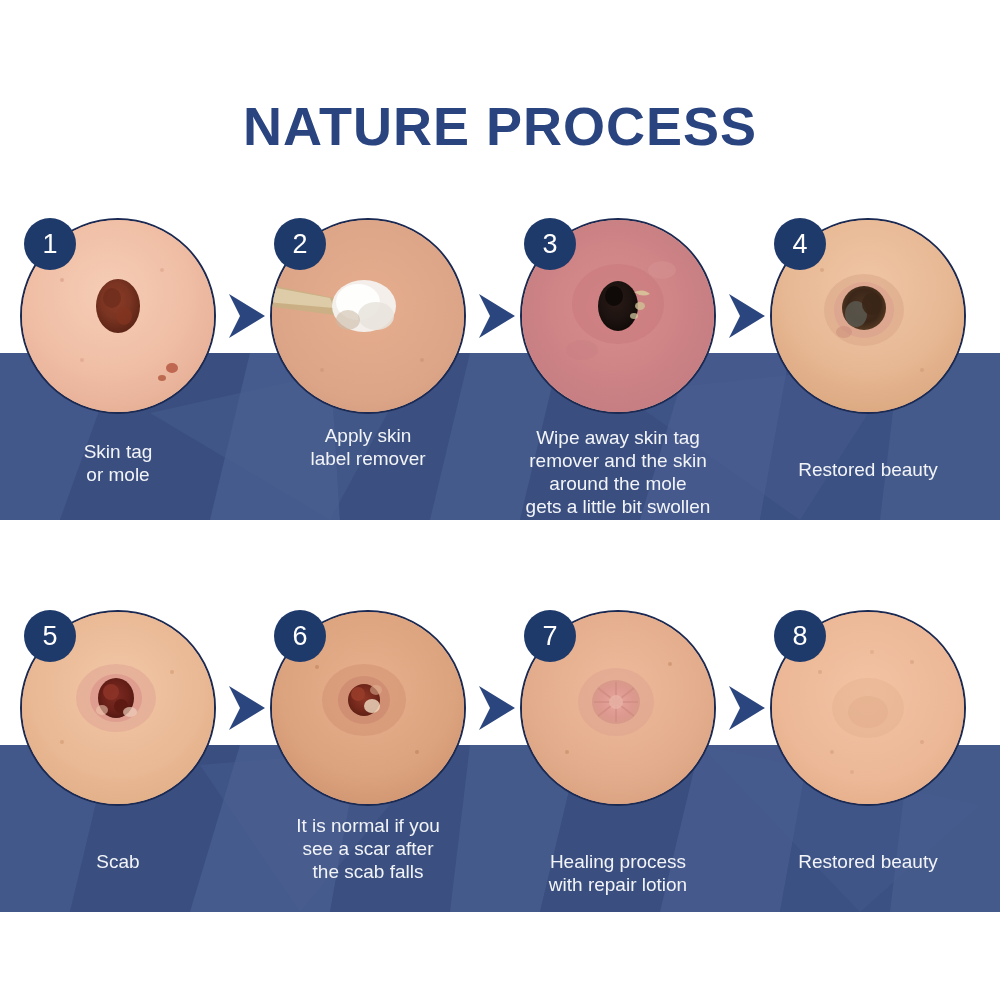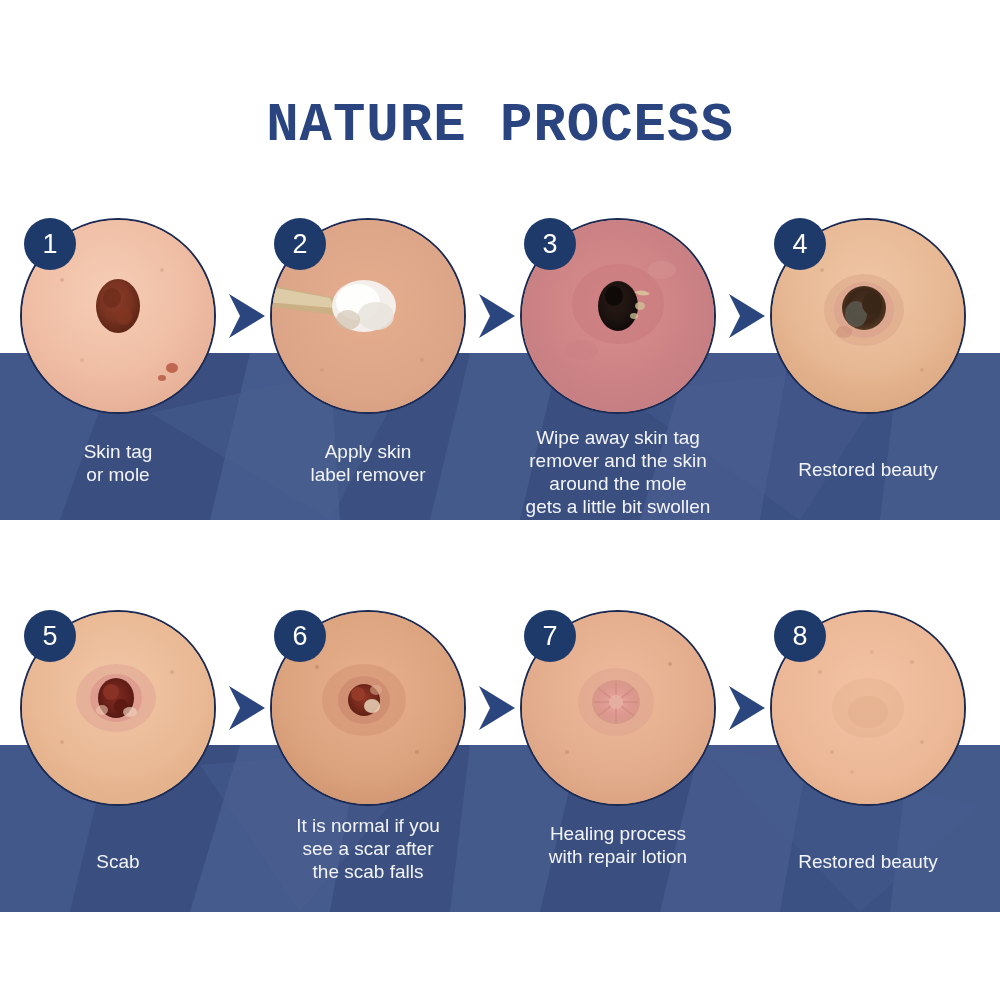--- a/index.html
+++ b/index.html
@@ -24,21 +24,21 @@
   .title {
     position: absolute;
     top: 95px;
     left: 0;
     width: 1000px;
     text-align: center;
     font-size: 54px;
     font-weight: bold;
     letter-spacing: 1px;
     color: #2a4480;
-    font-family: Liberation Mono, monospace;
+    font-family: Liberation Sans, sans-serif;
     white-space: nowrap;
   }
 
   
   .band {
     position: absolute;
     left: 0;
     width: 1000px;
     background: #3e5384;
     overflow: hidden;
@@ -204,21 +204,21 @@
         <ellipse cx="92" cy="86" rx="32" ry="26" fill="#f4f2ef" opacity="0.95"></ellipse>
         <ellipse cx="86" cy="82" rx="22" ry="18" fill="#ffffff" opacity="0.9"></ellipse>
         <ellipse cx="104" cy="96" rx="18" ry="14" fill="#e8e4dd" opacity="0.85"></ellipse>
         <ellipse cx="76" cy="100" rx="12" ry="10" fill="#cbbba6" opacity="0.6"></ellipse>
         <circle cx="40" cy="40" r="2" fill="#c18f70" opacity="0.5"></circle>
         <circle cx="150" cy="140" r="2" fill="#c18f70" opacity="0.5"></circle>
         <circle cx="50" cy="150" r="2" fill="#c18f70" opacity="0.4"></circle>
       </svg>
     </div>
     <div class="badge">2</div>
-    <div class="caption" style="top:222px;">Apply skin<br>label remover</div>
+    <div class="caption" style="top:206px;">Apply skin<br>label remover</div>
   </div>
 
   <div class="arrow" style="left:477px; top:291px;">
     <svg viewBox="0 0 40 50">
       <path d="M2,3 L38,25 L2,47 L13,25 Z" fill="#2b457e"></path>
     </svg>
   </div>
 
   <div class="step" style="left:520px; top:218px;">
     <div class="photo-circle">
@@ -386,21 +386,21 @@
           <line x1="94" y1="90" x2="94" y2="110"></line>
           <line x1="94" y1="90" x2="72" y2="90"></line>
           <line x1="94" y1="90" x2="116" y2="90"></line>
         </g>
         <ellipse cx="94" cy="90" rx="7" ry="7" fill="#e9b3a6" opacity="0.8"></ellipse>
         <circle cx="45" cy="140" r="2" fill="#c0815e" opacity="0.5"></circle>
         <circle cx="148" cy="52" r="2" fill="#c0815e" opacity="0.5"></circle>
       </svg>
     </div>
     <div class="badge">7</div>
-    <div class="caption" style="top:212px;">Healing process<br>with repair lotion</div>
+    <div class="caption" style="top:240px;">Healing process<br>with repair lotion</div>
   </div>
 
   <div class="arrow" style="left:727px; top:683px;">
     <svg viewBox="0 0 40 50">
       <path d="M2,3 L38,25 L2,47 L13,25 Z" fill="#2b457e"></path>
     </svg>
   </div>
 
   <div class="step" style="left:770px; top:610px;">
     <div class="photo-circle">

